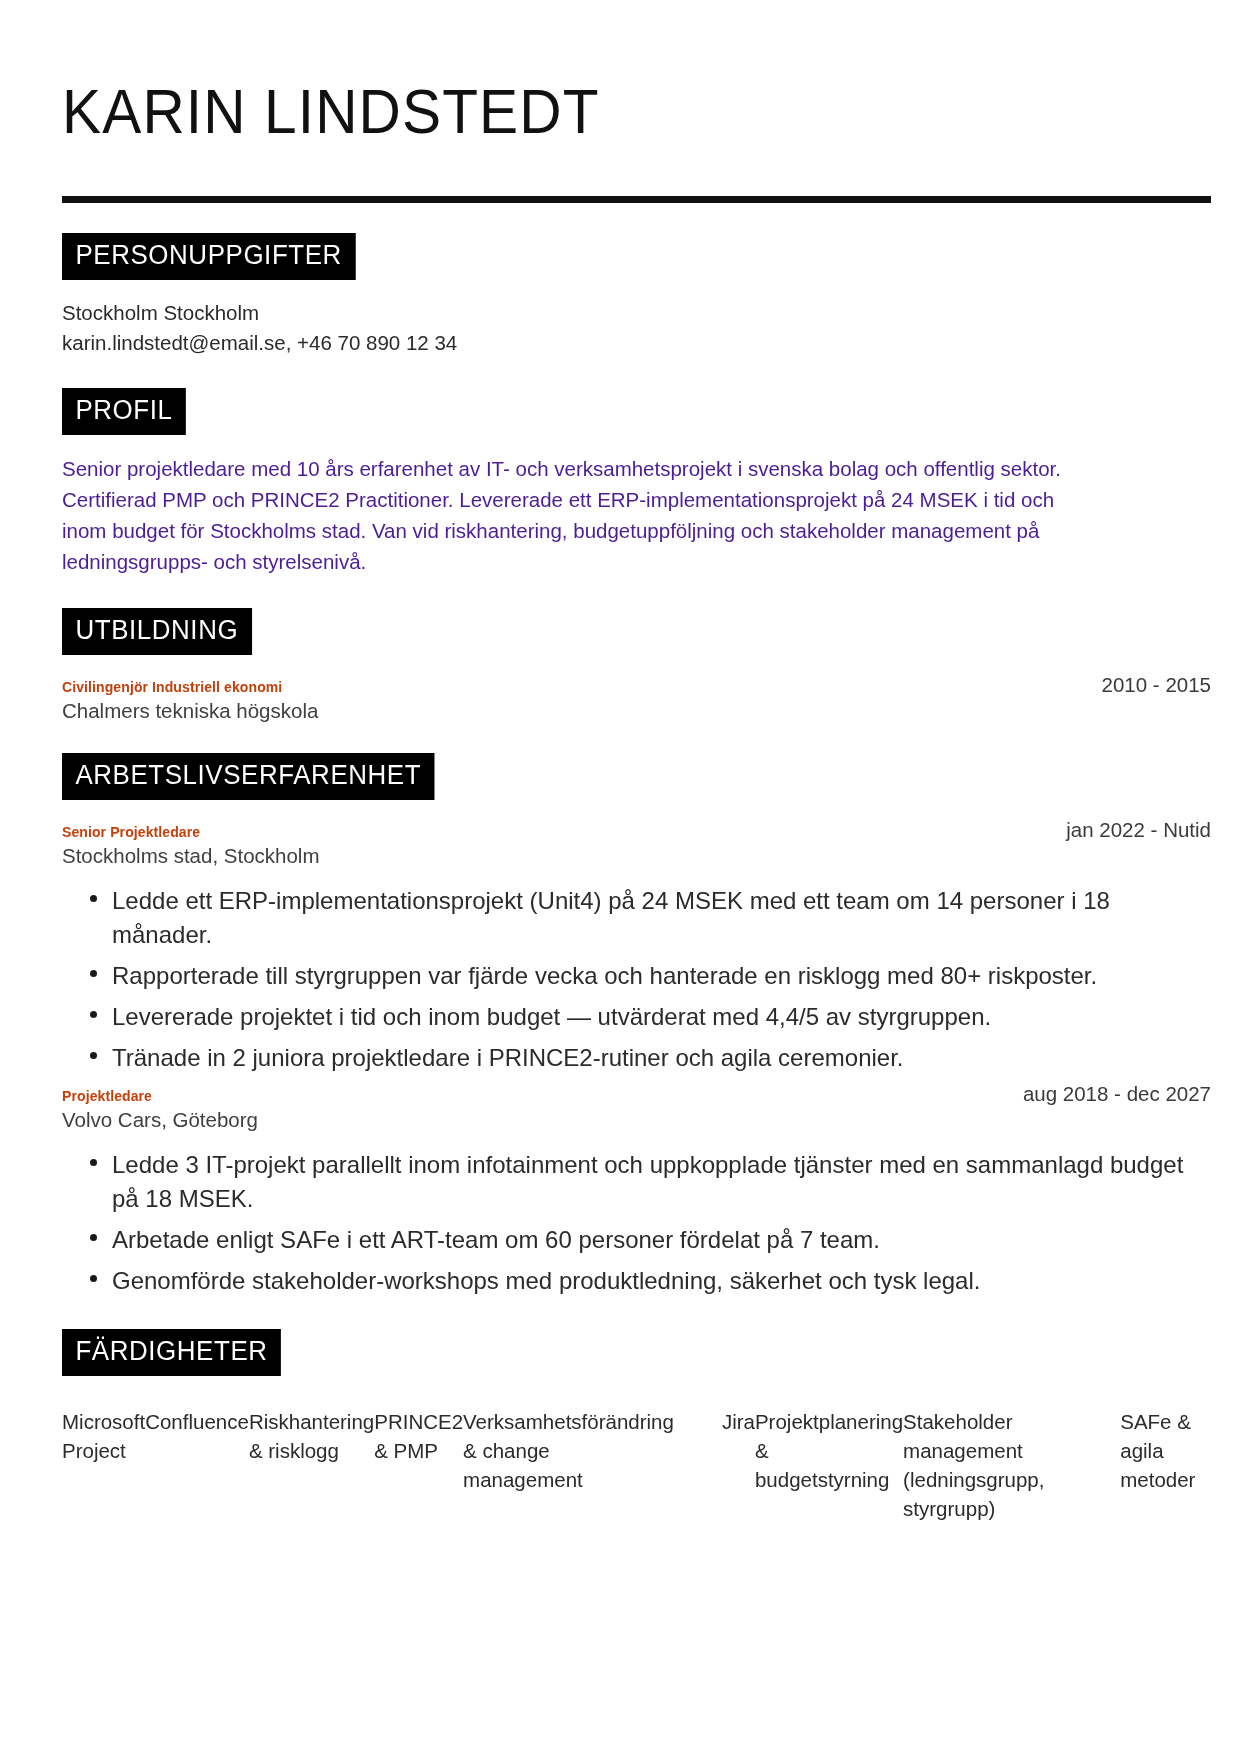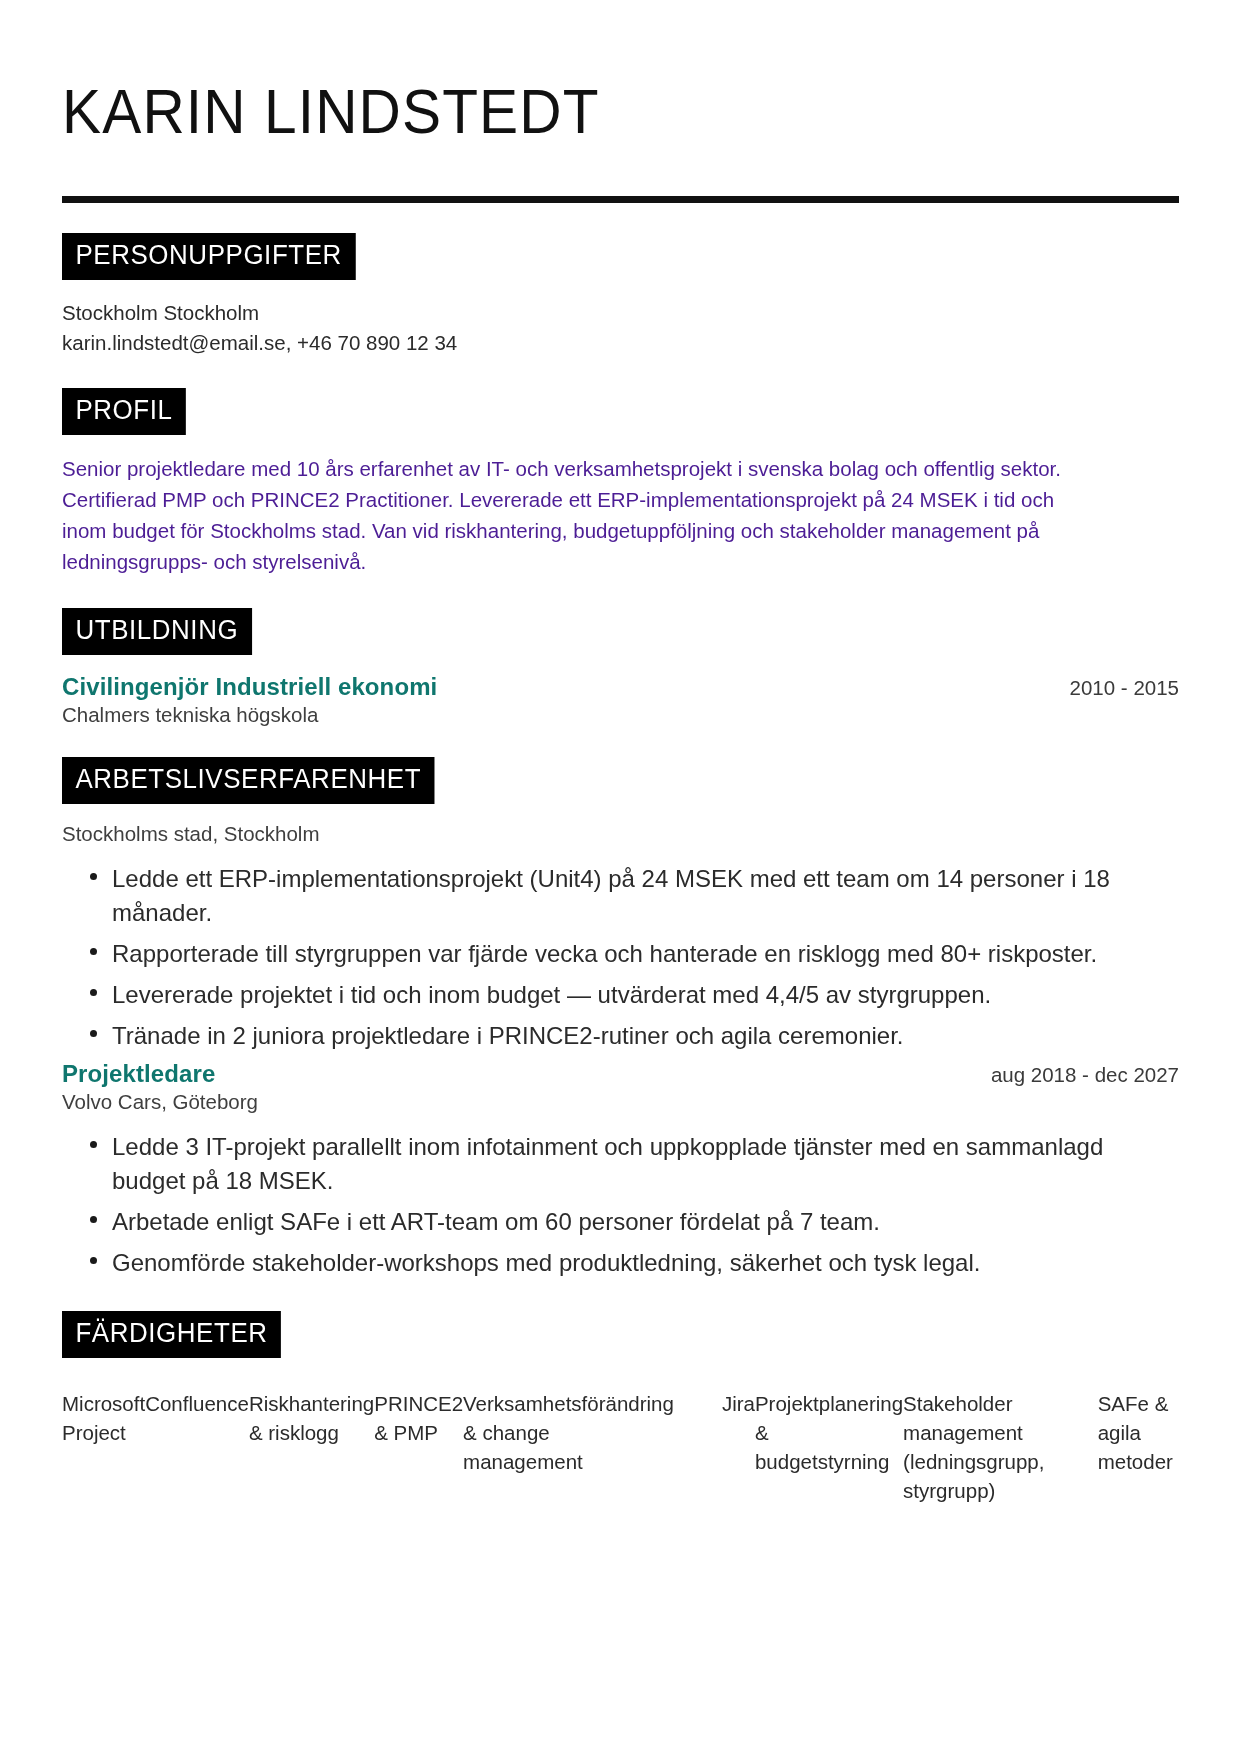--- a/index.html
+++ b/index.html
@@ -12,21 +12,21 @@
     width: 1241px;
     min-height: 1754px;
     font-family: "Liberation Sans", sans-serif;
     color: #1a1a1a;
     -webkit-font-smoothing: antialiased;
   }
 
   .page {
     width: 1241px;
     min-height: 1754px;
-    padding: 78px 62px 40px 62px;
+    padding: 78px 30px 40px 62px;
     background: #ffffff;
     border-radius: 22px;
   }
 
   
   .name-title {
     font-size: 63px;
     font-weight: 400;
     letter-spacing: 1.2px;
     line-height: 1.05;
@@ -86,23 +86,23 @@
   }
 
   .entry-head {
     display: flex;
     justify-content: space-between;
     align-items: baseline;
     gap: 20px;
   }
 
   .entry-title {
-    font-size: 24px;
+    font-size: 14px;
     font-weight: 700;
-    color: #0f766e;
+    color: #c2410c;
     letter-spacing: 0.1px;
   }
 
   .entry-date {
     font-size: 20.5px;
     font-weight: 400;
     color: #3a3a3a;
     white-space: nowrap;
   }
 
@@ -202,20 +202,24 @@
       </div>
     </div>
   </div>
 
   <div class="section">
     <div class="section-header">ARBETSLIVSERFARENHET</div>
     <div class="section-body">
 
       <div class="exp-block">
         <div class="entry">
+          <div class="entry-head">
+            <div class="entry-title">Senior Projektledare</div>
+            <div class="entry-date">jan 2022 - Nutid</div>
+          </div>
           <div class="entry-sub">Stockholms stad, Stockholm</div>
         </div>
         <ul class="bullets">
           <li>Ledde ett ERP-implementationsprojekt (Unit4) på 24 MSEK med ett team om 14 personer i 18 månader.</li>
           <li>Rapporterade till styrgruppen var fjärde vecka och hanterade en risklogg med 80+ riskposter.</li>
           <li>Levererade projektet i tid och inom budget — utvärderat med 4,4/5 av styrgruppen.</li>
           <li>Tränade in 2 juniora projektledare i PRINCE2-rutiner och agila ceremonier.</li>
         </ul>
       </div>
 

